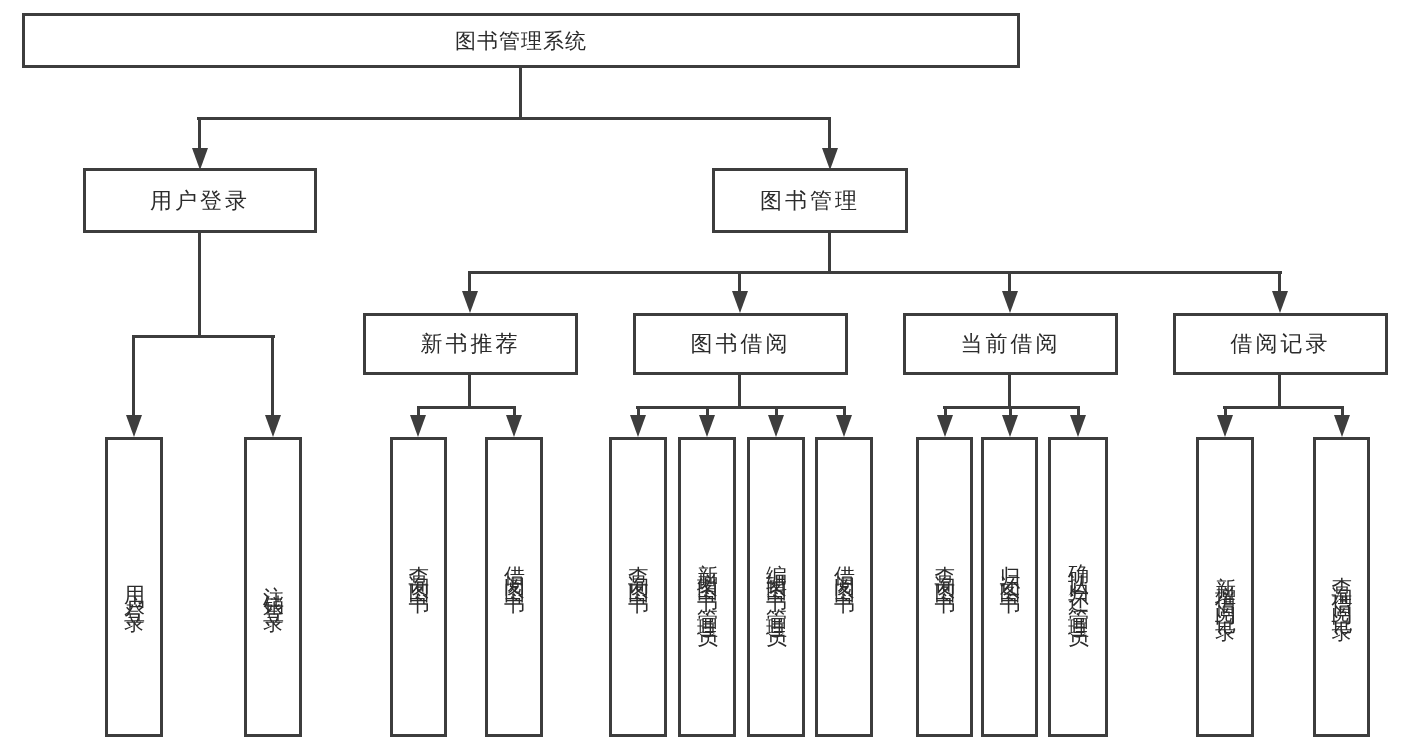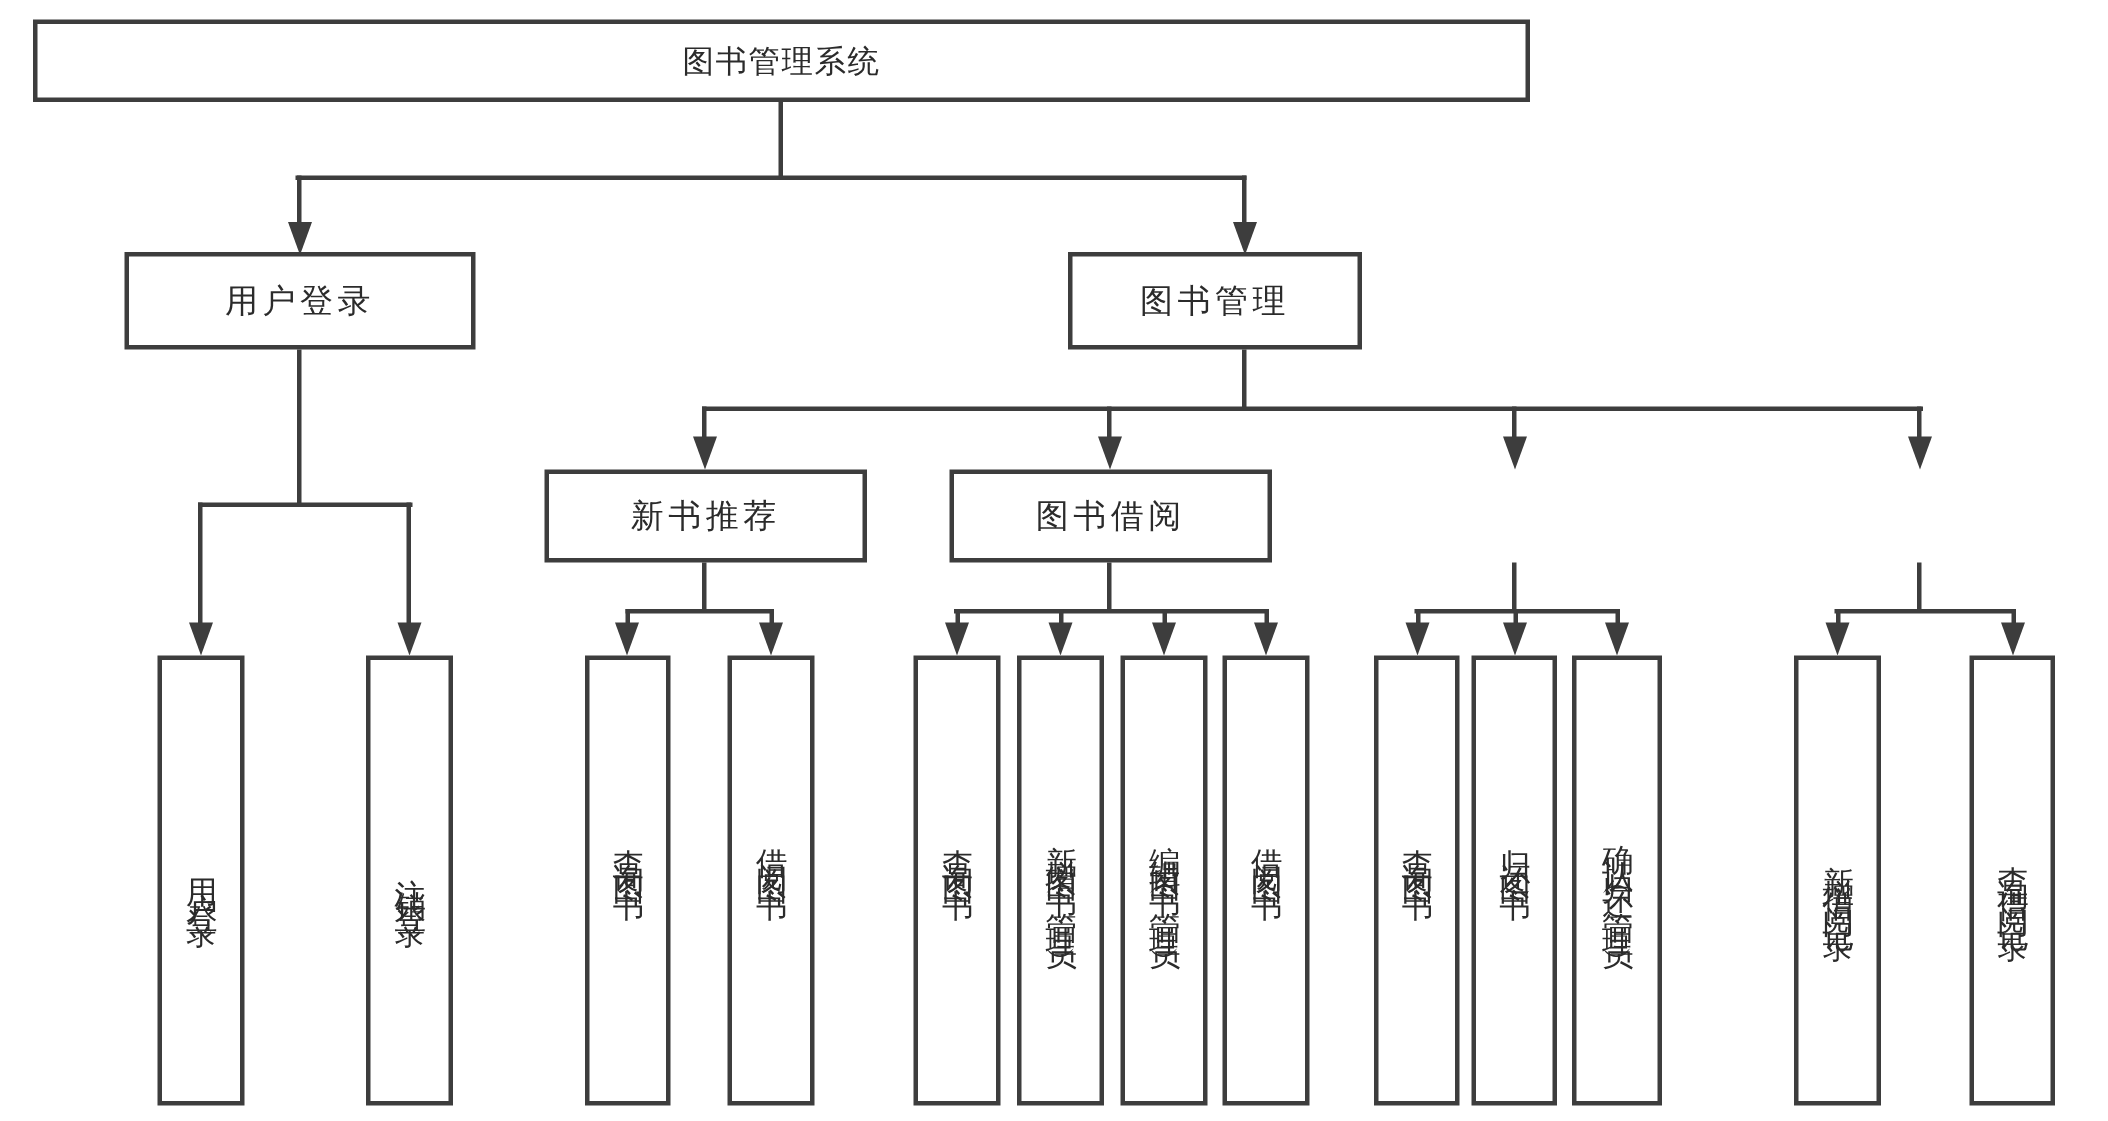--- a/index.html
+++ b/index.html
@@ -96,20 +96,26 @@
   <div class="arr" style="left:1002px;top:291px"></div>
   <div class="vline" style="left:1278px;top:271px;width:3px;height:24px"></div>
   <div class="arr" style="left:1272px;top:291px"></div>
 
   <div class="box h" style="left:633px;top:313px;width:215px;height:62px">
     <span class="lbl">图书借阅</span>
   </div>
   <div class="box h" style="left:363px;top:313px;width:215px;height:62px">
     <span class="lbl">新书推荐</span>
   </div>
+  <div class="box h" style="left:903px;top:313px;width:215px;height:62px">
+    <span class="lbl">当前借阅</span>
+  </div>
+  <div class="box h" style="left:1173px;top:313px;width:215px;height:62px">
+    <span class="lbl">借阅记录</span>
+  </div>
 
   <div class="vline" style="left:468px;top:375px;width:3px;height:33px"></div>
   <div class="hline" style="left:417px;top:406px;width:99px;height:3px"></div>
   <div class="vline" style="left:417px;top:406px;width:3px;height:14px"></div>
   <div class="arr" style="left:410px;top:415px"></div>
   <div class="vline" style="left:513px;top:406px;width:3px;height:14px"></div>
   <div class="arr" style="left:506px;top:415px"></div>
 
   <div class="vline" style="left:738px;top:375px;width:3px;height:33px"></div>
   <div class="hline" style="left:636px;top:406px;width:210px;height:3px"></div>

